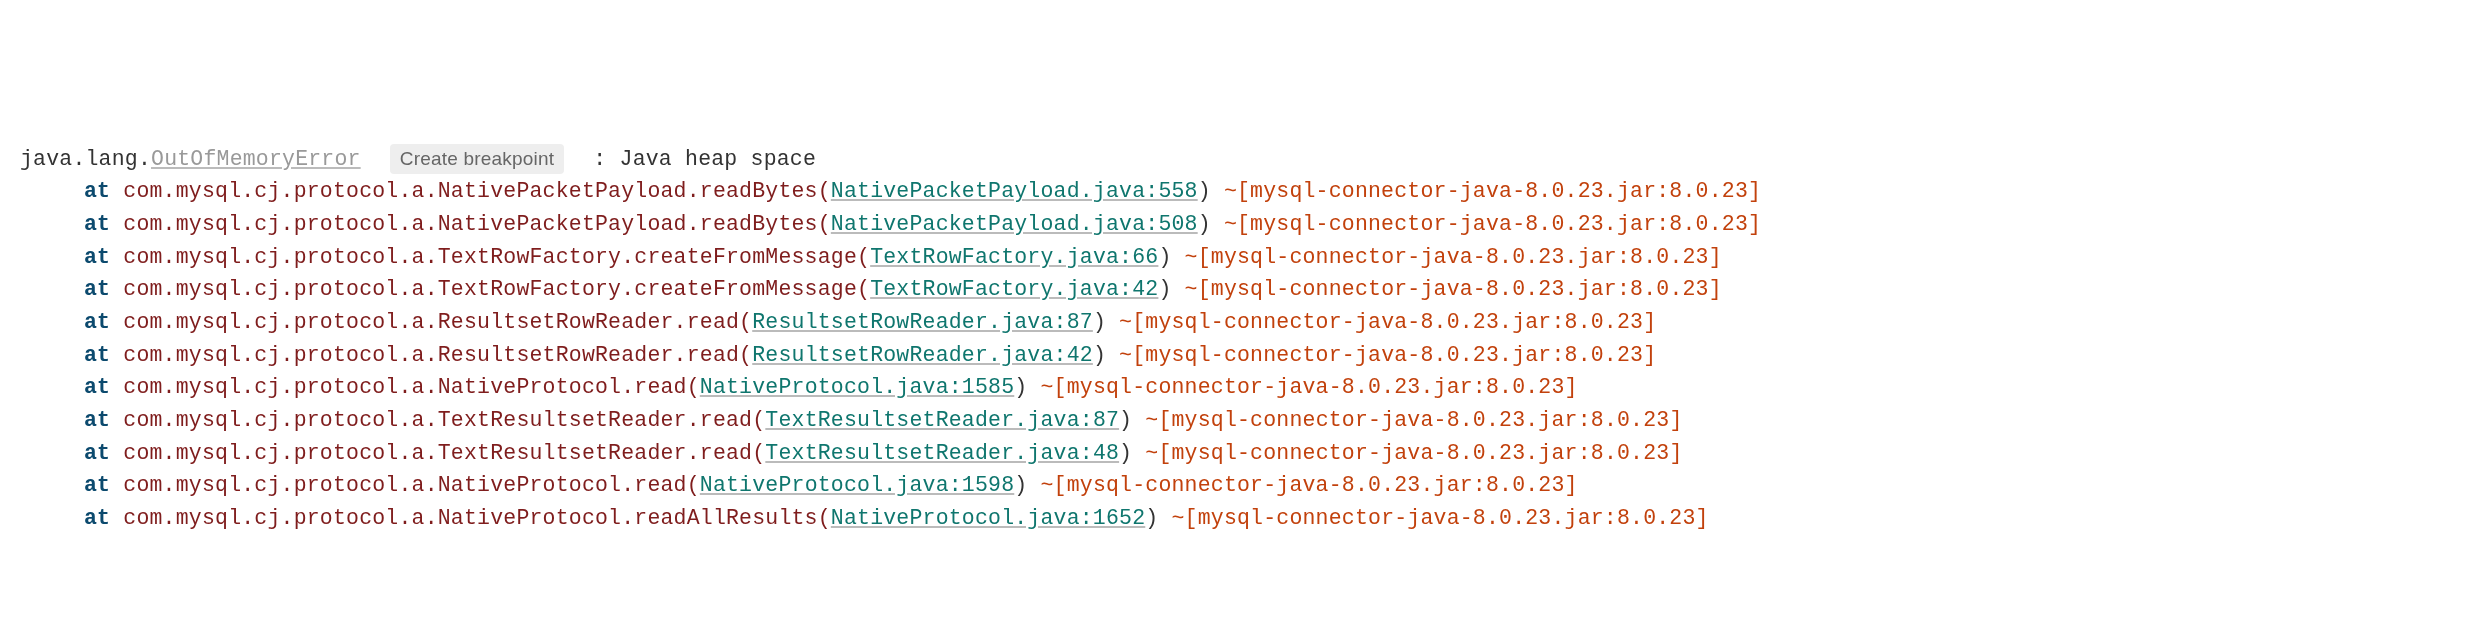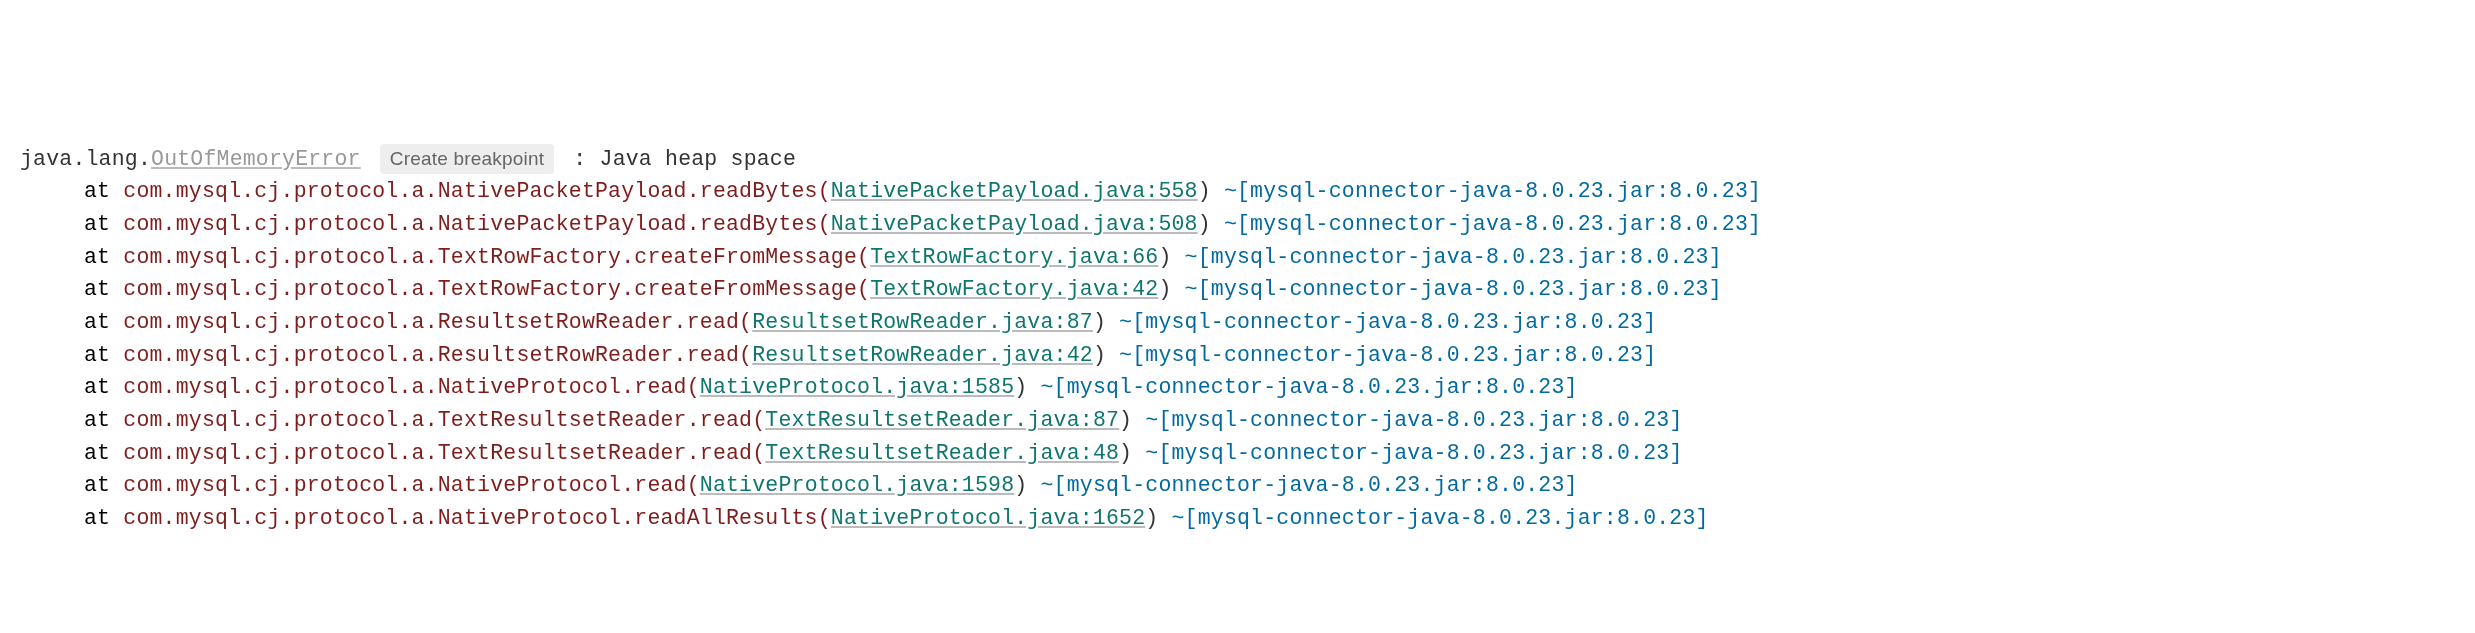--- a/index.html
+++ b/index.html
@@ -28,38 +28,39 @@
     }
     .breakpoint-btn {
       display: inline-block;
       background: #eeeeee;
       color: #666666;
       padding: 1px 10px;
       border-radius: 4px;
       font-family: -apple-system, BlinkMacSystemFont, 'Segoe UI', sans-serif;
       font-size: 19px;
       cursor: pointer;
-      margin: 0 6px;
+      margin: 0 16px;
       vertical-align: middle;
     }
     .stack-line {
       display: block;
       padding-left: 64px;
     }
     .file-link {
       color: #0f766e;
       text-decoration: underline;
       text-decoration-color: #bbbbbb;
       cursor: pointer;
     }
     .at-word {
-      color: #000000;
+      color: #0c4a6e;
+      font-weight: bold;
     }
     .jar-info {
-      color: #0369a1;
+      color: #c2410c;
     }
     .method-path {
       color: #7f1d1d;
     }
   </style>
 </head>
 <body>
 
 
 

